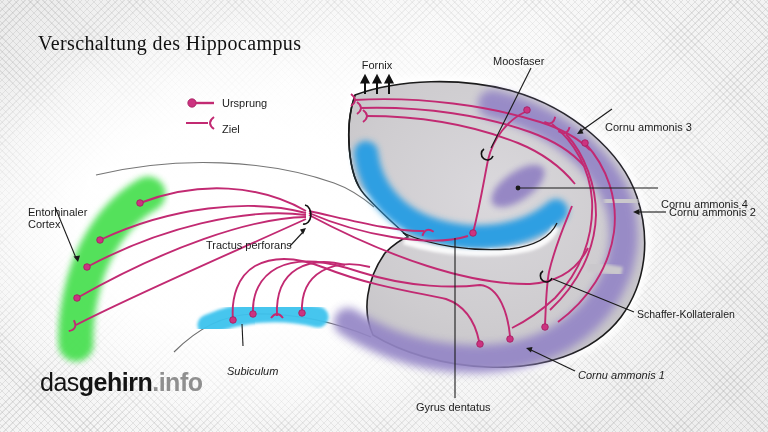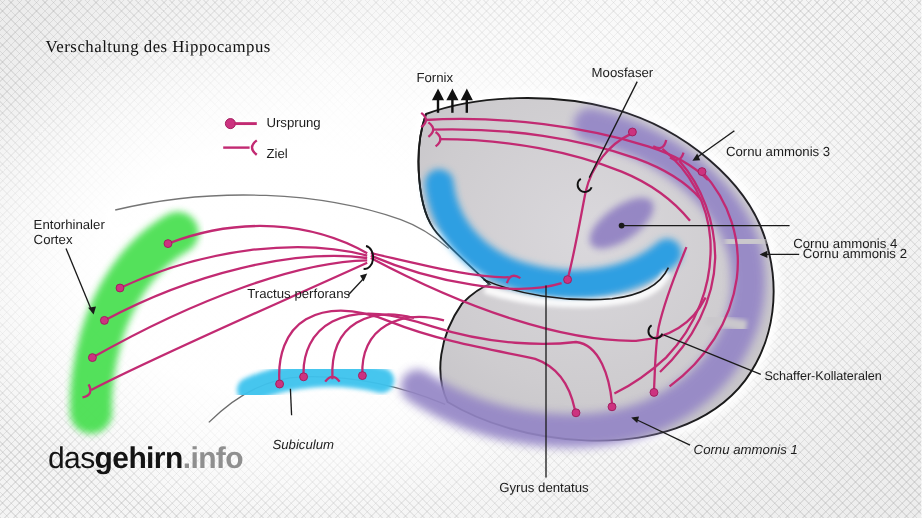--- a/index.html
+++ b/index.html
@@ -14,27 +14,27 @@
   }
   .vignette{position:absolute;inset:0;
     background:
       radial-gradient(ellipse 430px 290px at 30% 52%, rgba(255,255,255,.97) 35%, rgba(255,255,255,0) 72%),
       radial-gradient(ellipse 560px 360px at 48% 45%, rgba(255,255,255,.8) 30%, rgba(255,255,255,0) 78%);
   }
   svg#diagram{position:absolute;left:0;top:0;}
   .lbl{position:absolute;font-size:11px;color:#1c1c1c;white-space:nowrap;line-height:12px;}
   .lbl.small{font-size:10.5px;text-align:right;}
   #title{position:absolute;left:38px;top:32px;font-family:"Liberation Serif", serif;
-         font-size:14px;color:#111;letter-spacing:.4px;}
-  #entorhinal{white-space:normal;width:72px;}
+         font-size:20px;color:#111;letter-spacing:.4px;}
+  #entorhinal{white-space:normal;width:72px;margin-top:24px;}
   #logo{position:absolute;left:40px;top:368px;font-size:25px;letter-spacing:-0.5px;color:#141414;}
   #logo .p1{font-weight:400;}
   #logo .p2{font-weight:700;}
   #logo .p3{font-weight:700;color:#8f8f8f;}
-  #fornix-label{width:60px;text-align:left;}
+  #fornix-label{width:60px;text-align:center;}
 </style>
 </head>
 <body>
 
 <div class="texture"></div>
 <div class="vignette"></div>
 
 <svg id="diagram" width="768" height="432" viewBox="0 0 768 432">
   <defs>
     <filter id="b2" x="-30%" y="-30%" width="160%" height="160%">

